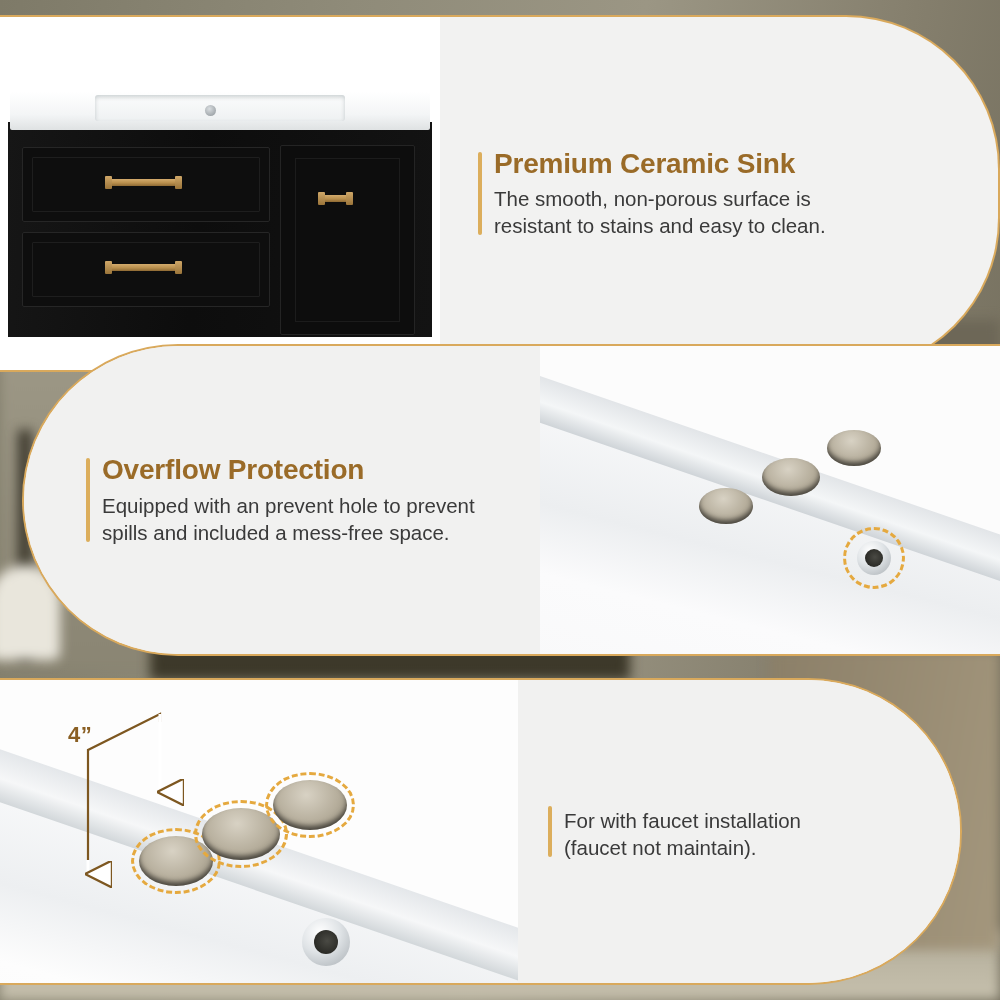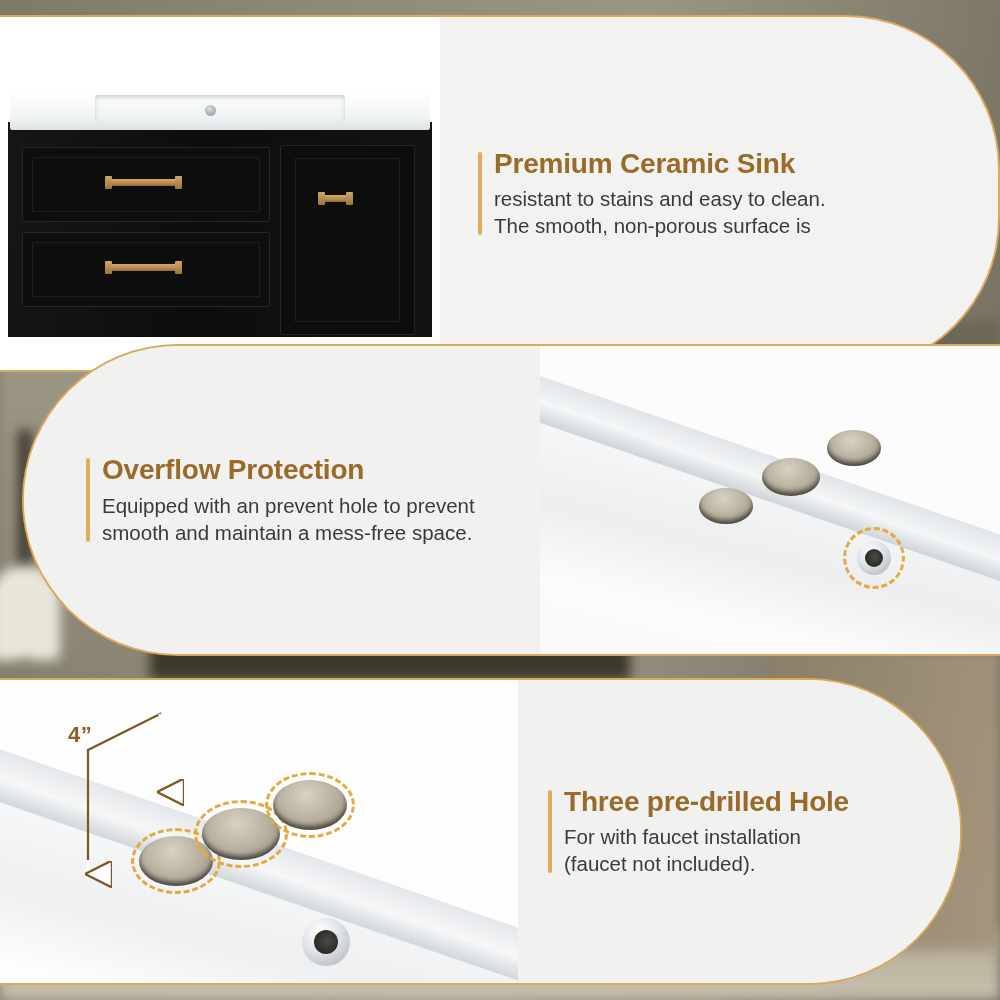--- a/index.html
+++ b/index.html
@@ -194,36 +194,36 @@
     <div class="handle-bar h3"></div>
     <div class="handle-cap" style="left:318px;top:175px;"></div>
     <div class="handle-cap" style="left:346px;top:175px;"></div>
   </div>
 
   <div class="p1-text">
     <div class="textblock">
       <div class="accent"></div>
       <div class="title">Premium Ceramic Sink</div>
       <div class="body">
+        <div>The smooth, non-porous surface is</div>
         <div>resistant to stains and easy to clean.</div>
-        <div>The smooth, non-porous surface is</div>
       </div>
     </div>
   </div>
 </section>
 
 <section class="panel" id="panel2">
 
   <div class="p2-text">
     <div class="textblock">
       <div class="accent"></div>
       <div class="title">Overflow Protection</div>
       <div class="body">
         <div>Equipped with an prevent hole to prevent</div>
-        <div>smooth and maintain a mess-free space.</div>
+        <div>spills and included a mess-free space.</div>
       </div>
     </div>
   </div>
 
   <div class="p2-photo">
     <div class="sink-slab"></div>
     <div class="sink-edge"></div>
 
     <div class="hole" style="left:159px;top:142px;width:54px;height:36px;"></div>
     <div class="hole" style="left:222px;top:112px;width:58px;height:38px;"></div>
@@ -262,20 +262,19 @@
       </defs>
       <path d="M160,42 L160,34 L88,70 L88,180" fill="none" stroke="#7d5720" stroke-width="2.2"></path>
       <path d="M88,180 L88,194" fill="none" stroke="#ffffff" stroke-width="3" marker-end="url(#arrowDown)"></path>
       <path d="M160,34 L160,112" fill="none" stroke="#ffffff" stroke-width="3" marker-end="url(#arrowDown)"></path>
     </svg>
   </div>
 
   <div class="p3-text">
     <div class="textblock">
       <div class="accent"></div>
-      <div class="title">Three pre-drilled Hole</div>
       <div class="body">
         <div>For with faucet installation</div>
-        <div>(faucet not included).</div>
+        <div>(faucet not maintain).</div>
       </div>
     </div>
   </div>
 </section>
 
 </body></html>

